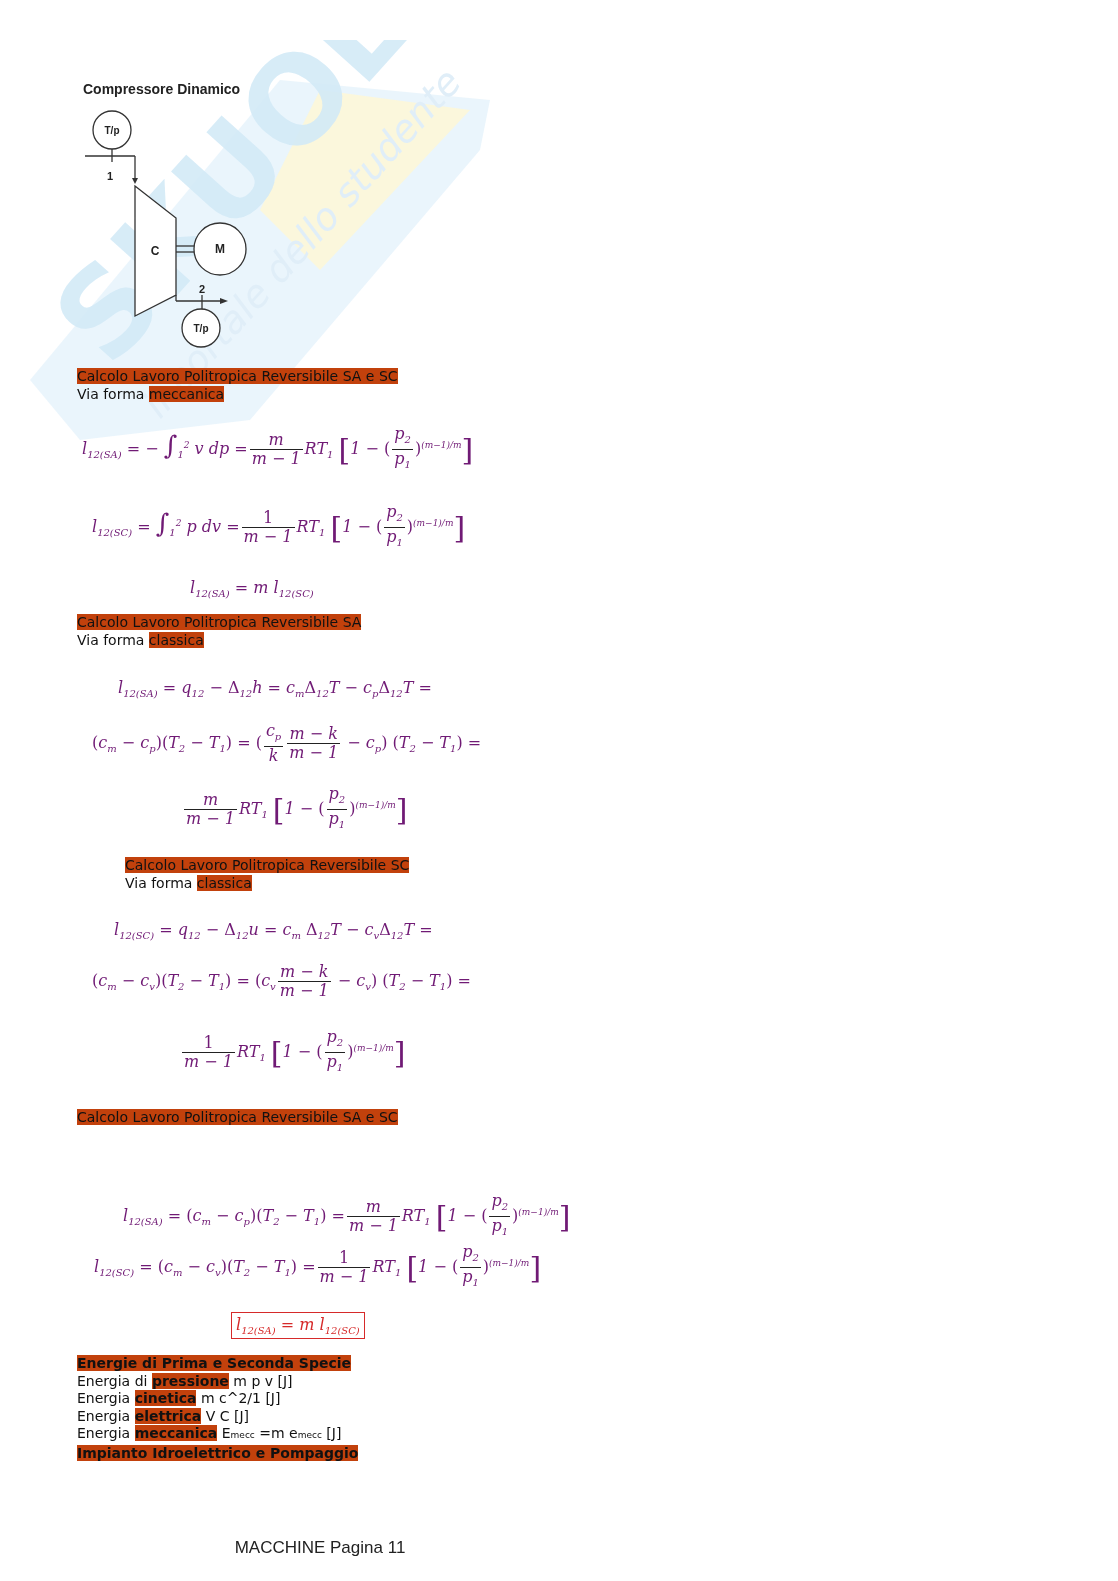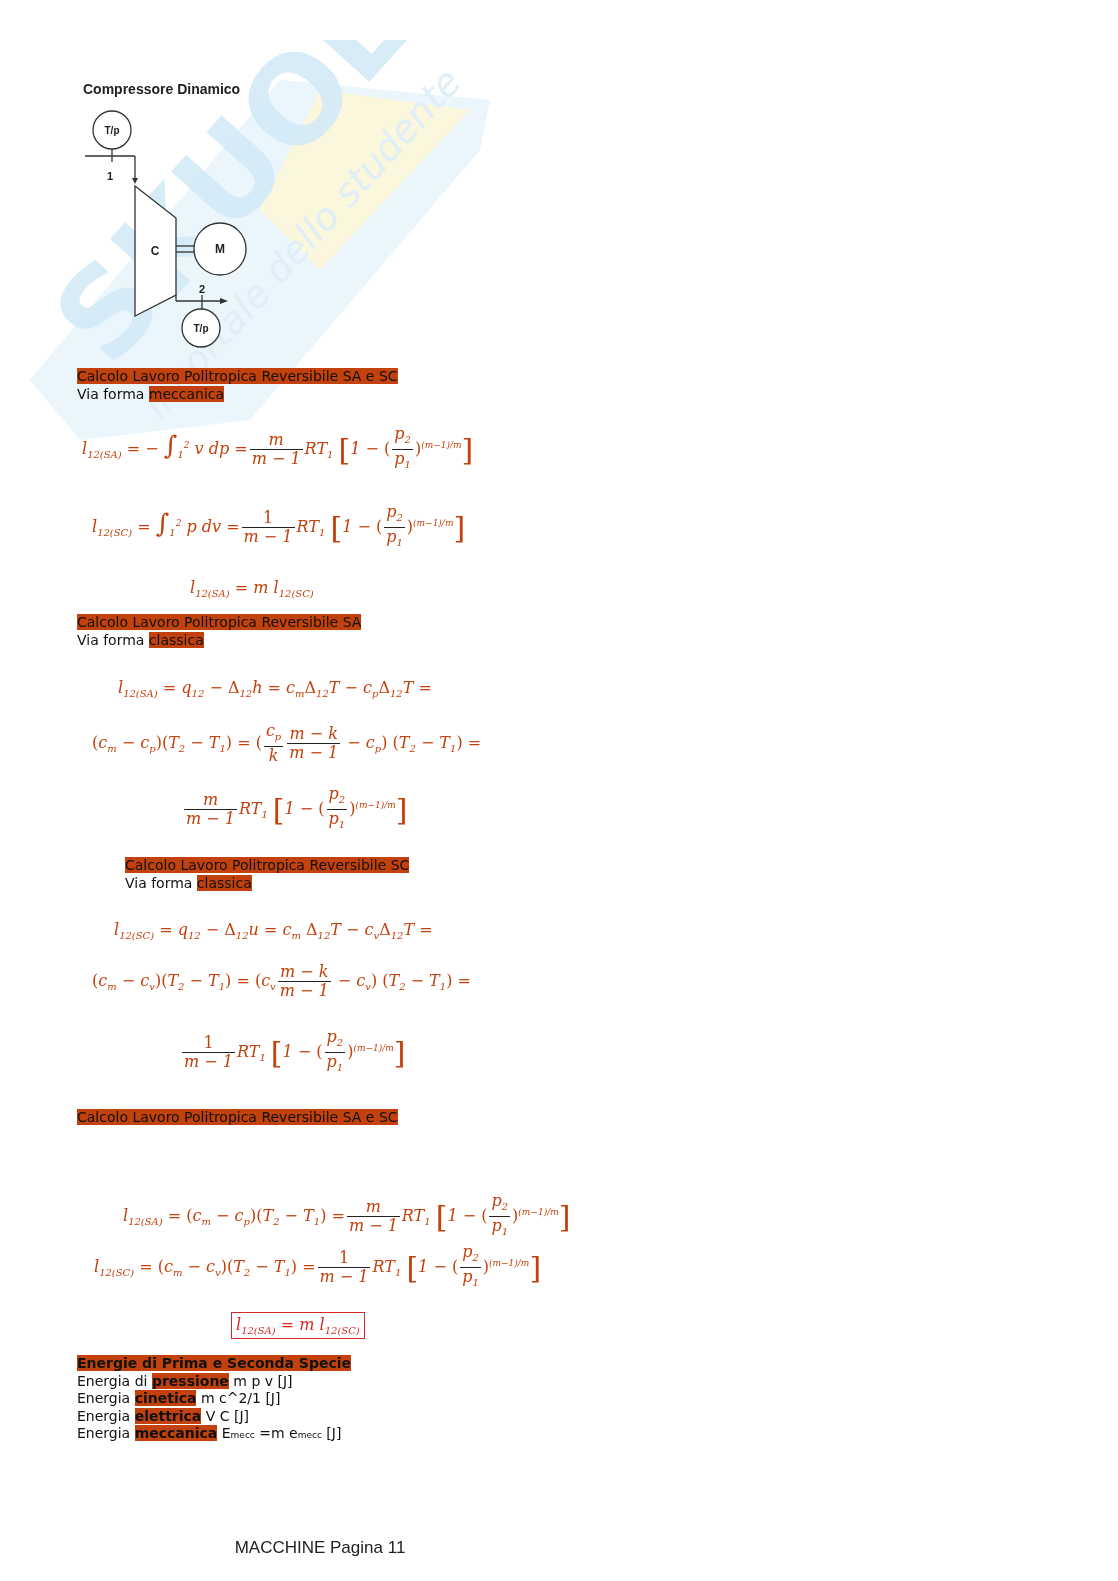--- a/index.html
+++ b/index.html
@@ -5,21 +5,21 @@
   html, body { margin: 0; padding: 0; background: #ffffff; }
   body { width: 1118px; height: 1581px; position: relative; overflow: hidden;
          font-family: "DejaVu Sans", sans-serif; color: #111; }
   .watermark { position: absolute; left: 20px; top: 40px; width: 480px; height: 420px; pointer-events: none; }
   .abs { position: absolute; }
   .diagram-title { left: 83px; top: 81px; font-family: "Liberation Sans", sans-serif; font-weight: bold; font-size: 14px; color: #222; }
   .diagram { left: 80px; top: 100px; width: 180px; height: 260px; }
   .txt { font-family: "DejaVu Sans", sans-serif; font-size: 14px; line-height: 17.5px; }
   .hl { background: #c2410c; text-align: center; }
   .b { font-weight: bold; }
-  .eq { font-family: "DejaVu Serif", serif; font-style: italic; font-size: 16px; color: #c2410c; white-space: nowrap; }
+  .eq { font-family: "DejaVu Serif", serif; font-style: italic; font-size: 16px; color: #701a75; white-space: nowrap; }
   .frac { display: inline-block; vertical-align: middle; text-align: center; margin: 0 2px; }
   .frac > span { display: block; padding: 0 2px; line-height: 18px; }
   .frac > span.num { border-bottom: 1px solid #222; }
   .up { font-style: normal; }
   sub { font-size: 10px; }
   sup { font-size: 9px; }
   .boxed { border: 1.5px solid #d62a2a; color: #d62a2a; padding: 2px 4px; }
   .footer { left: 0; width: 640px; top: 1538px; text-align: center; font-family: Liberation Sans, sans-serif; font-size: 17px; color: #222; }
 </style>
 </head>
@@ -110,15 +110,16 @@
 <div class="abs eq boxed" style="left:231px; top:1312px;">
   l<sub>12(SA)</sub> <span class="up">=</span> m l<sub>12(SC)</sub>
 </div>
 
 <div class="abs txt" style="left:77px; top:1355px;">
   <div><span class="hl b">Energie di Prima e Seconda Specie</span></div>
   <div><span>Energia di </span><span class="hl b">pressione</span><span> m p v [J]</span></div>
   <div><span>Energia </span><span class="hl b">cinetica</span><span> m c^2/1 [J]</span></div>
   <div><span>Energia </span><span class="hl b">elettrica</span><span> V C [J]</span></div>
   <div><span>Energia </span><span class="hl b">meccanica</span><span> E</span><span style="font-size:9px;">mecc</span><span> =m e</span><span style="font-size:9px;">mecc</span><span> [J]</span></div>
+  <div><span class="hl b">Impianto Idroelettrico e Pompaggio</span></div>
 </div>
 
 <div class="abs footer">MACCHINE Pagina 11</div>
 
 </body></html>

